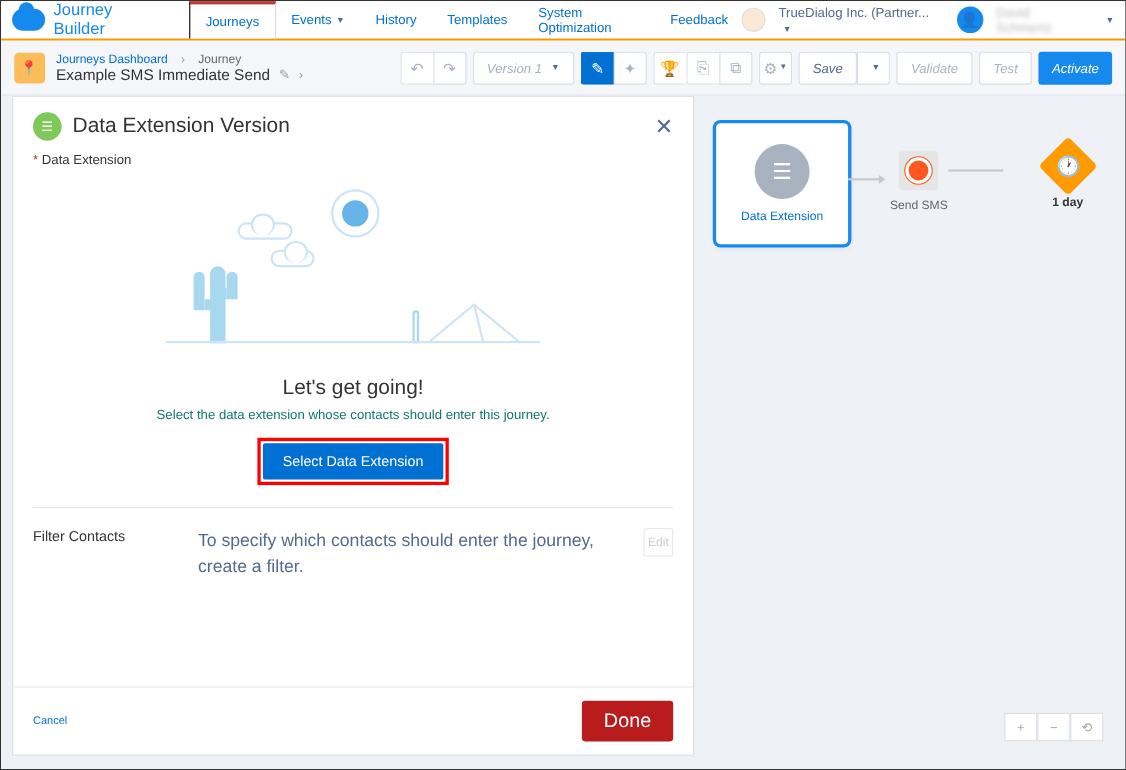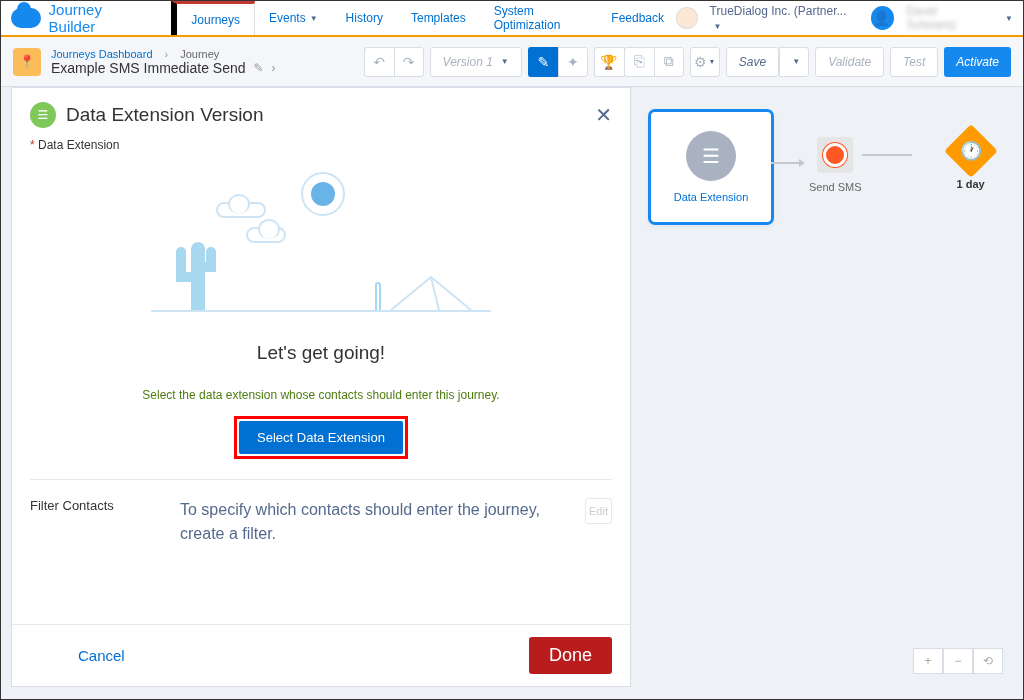--- a/index.html
+++ b/index.html
@@ -3,21 +3,21 @@
 <meta charset="utf-8">
 <style>
 * { box-sizing: border-box; margin: 0; padding: 0; }
 body { font-family: -apple-system, BlinkMacSystemFont, "Segoe UI", Arial, sans-serif; font-size: 13px; color: #333; background: #fff; width: 1024px; height: 700px; overflow: hidden; position: relative; border: 1px solid #333; }
 .topbar { height: 36px; display: flex; align-items: center; border-bottom: 2px solid #f59b00; background: #fff; padding: 0 10px 0 0; }
 .cloud { width: 30px; height: 20px; background: #1589ee; border-radius: 10px; margin: 0 8px 0 10px; position: relative; }
 .cloud::before { content: ''; position: absolute; width: 14px; height: 14px; border-radius: 50%; background: #1589ee; top: -6px; left: 6px; }
 .app-title { color: #1589ee; font-size: 15px; font-weight: 500; margin-right: 20px; }
 .nav-tabs { display: flex; height: 100%; }
 .nav-tab { display: flex; align-items: center; padding: 0 14px; color: #0070d2; font-size: 12px; cursor: pointer; position: relative; }
-.nav-tab.active { border-top: 3px solid #c23934; border-left: 6px solid #000000; border-right: 1px solid #ddd; background: #fff; }
+.nav-tab.active { border-top: 3px solid #c23934; border-left: 1px solid #000000; border-right: 1px solid #ddd; background: #fff; }
 .tab-caret { font-size: 8px; margin-left: 4px; color: #54698d; }
 .top-right { margin-left: auto; display: flex; align-items: center; gap: 12px; }
 .feedback-link { color: #0070d2; font-size: 12px; }
 .small-avatar { width: 22px; height: 22px; border-radius: 50%; background: #fce8d4; border: 1px solid #ddd; }
 .org-name { color: #54698d; font-size: 12px; }
 .user-avatar { width: 24px; height: 24px; border-radius: 50%; background: #1589ee; display: flex; align-items: center; justify-content: center; color: #fff; font-size: 14px; }
 .user-name { color: #bbb; font-size: 12px; filter: blur(2px); }
 
 .toolbar { height: 50px; background: #f4f6f9; border-bottom: 1px solid #d8dde6; display: flex; align-items: center; padding: 0 12px; }
 .pin-icon { width: 28px; height: 28px; background: #fbbc5a; border-radius: 4px; display: flex; align-items: center; justify-content: center; color: #fff; margin-right: 10px; }
@@ -77,33 +77,33 @@
 .cactus-arm2::after{content:'';position:absolute;bottom:0;right:10px;width:10px;height:10px;background:#a8d8f0;}
 .cloud-shape { position: absolute; width: 50px; height: 16px; border: 2px solid #cde4f5; border-radius: 20px; background: #fff; }
 .cloud-shape::before { content: ''; position: absolute; width: 18px; height: 18px; border: 2px solid #cde4f5; border-radius: 50%; top: -10px; left: 10px; background: #fff; border-bottom: none; }
 .cloud1 { top: 30px; left: 65px; }
 .cloud2 { top: 55px; left: 95px; width: 40px; }
 .sun-ring { position: absolute; top: 0; left: 150px; width: 44px; height: 44px; border: 2px solid #cde4f5; border-radius: 50%; }
 .sun-core { position: absolute; top: 10px; left: 160px; width: 24px; height: 24px; background: #68b4e8; border-radius: 50%; }
 .small-cactus { position: absolute; right: 110px; bottom: 10px; width: 6px; height: 30px; border: 2px solid #a8d8f0; border-radius: 3px 3px 0 0; }
 
 .cta-heading { text-align: center; font-size: 19px; color: #333; margin-top: 5px; }
-.cta-sub { text-align: center; font-size: 12px; color: #4d7c0f; margin-top: 24px; }
+.cta-sub { text-align: center; font-size: 12px; color: #0f766e; margin-top: 6px; }
 .cta-btn-wrap { display: flex; justify-content: center; margin: 14px 0 20px; }
 .cta-btn-highlight { border: 3px solid #ff0000; padding: 2px; }
 .cta-btn { background: #0070d2; color: #fff; border: none; padding: 9px 18px; font-size: 13px; cursor: pointer; border-radius: 2px; }
 
 .divider { height: 1px; background: #e5e8ec; margin: 0 18px; }
 .filter-row { display: flex; padding: 18px; gap: 30px; }
 .filter-label { width: 120px; font-size: 13px; color: #333; }
 .filter-desc { flex: 1; font-size: 16px; color: #54698d; line-height: 1.5; }
 .filter-edit { width: 27px; height: 26px; border: 1px solid #e5e8ec; background: #fff; color: #ccc; font-size: 11px; border-radius: 3px; }
 
 .panel-footer { margin-top: auto; display: flex; justify-content: space-between; align-items: center; padding: 12px 18px; border-top: 1px solid #e5e8ec; }
-.cancel-link { color: #0070d2; font-size: 15px; cursor: pointer; margin-left: 48px; }
+.cancel-link { color: #0070d2; font-size: 10px; cursor: pointer; }
 .done-btn { background: #b91c1c; color: #fff; border: none; padding: 8px 20px; border-radius: 3px; font-size: 18px; }
 </style>
 </head>
 <body>
 
 <div class="topbar">
   <div class="cloud"></div>
   <div class="app-title">Journey Builder</div>
   <div class="nav-tabs">
     <div class="nav-tab active">Journeys</div>

